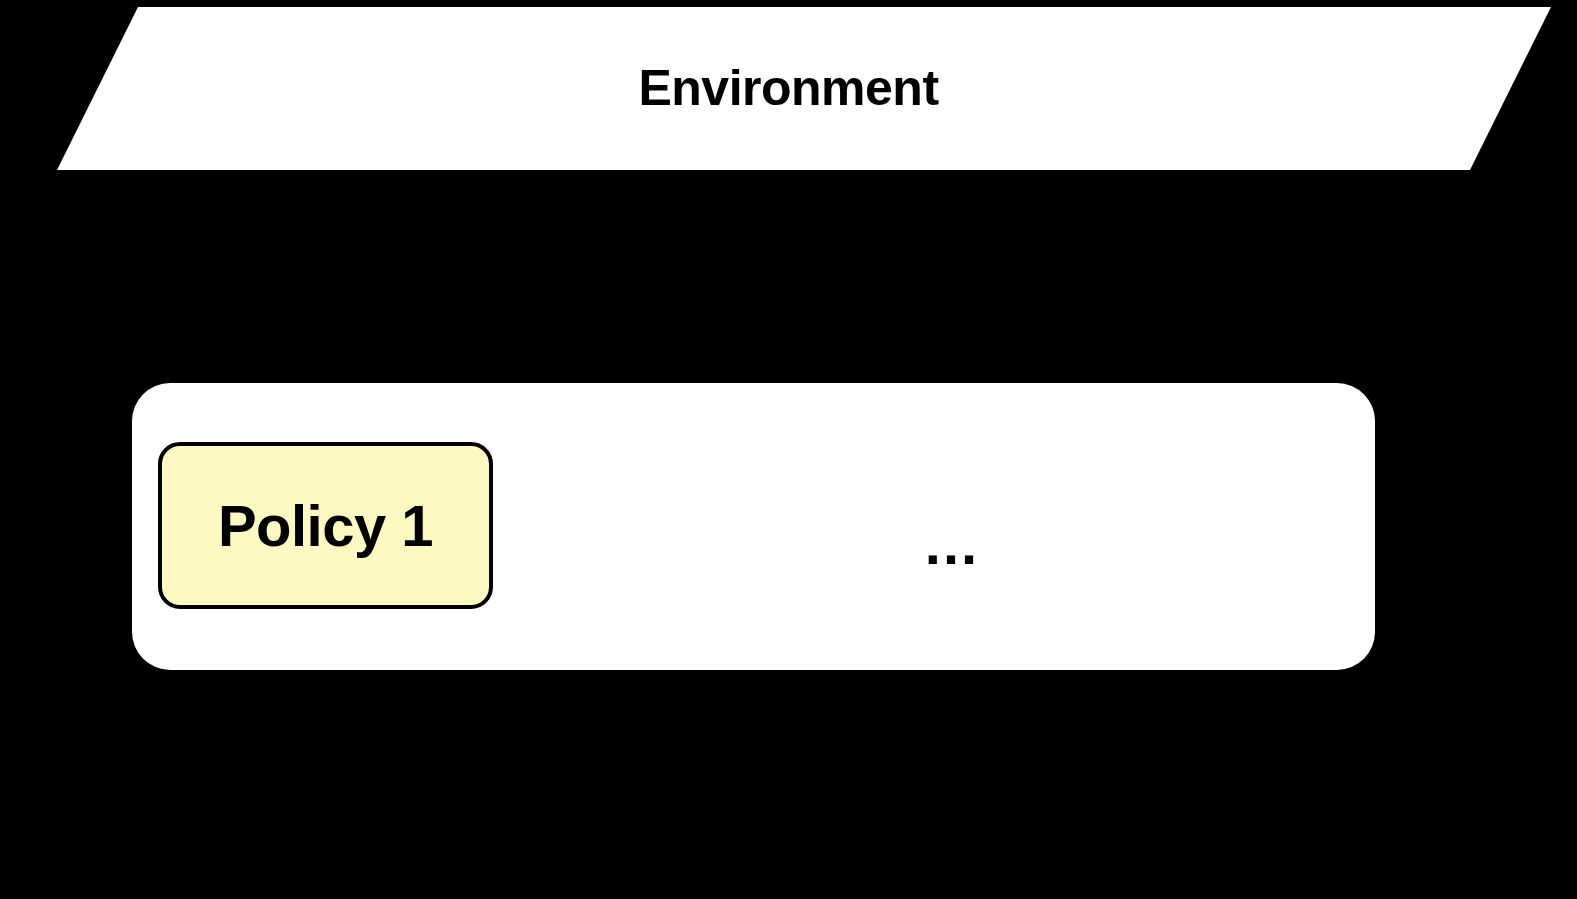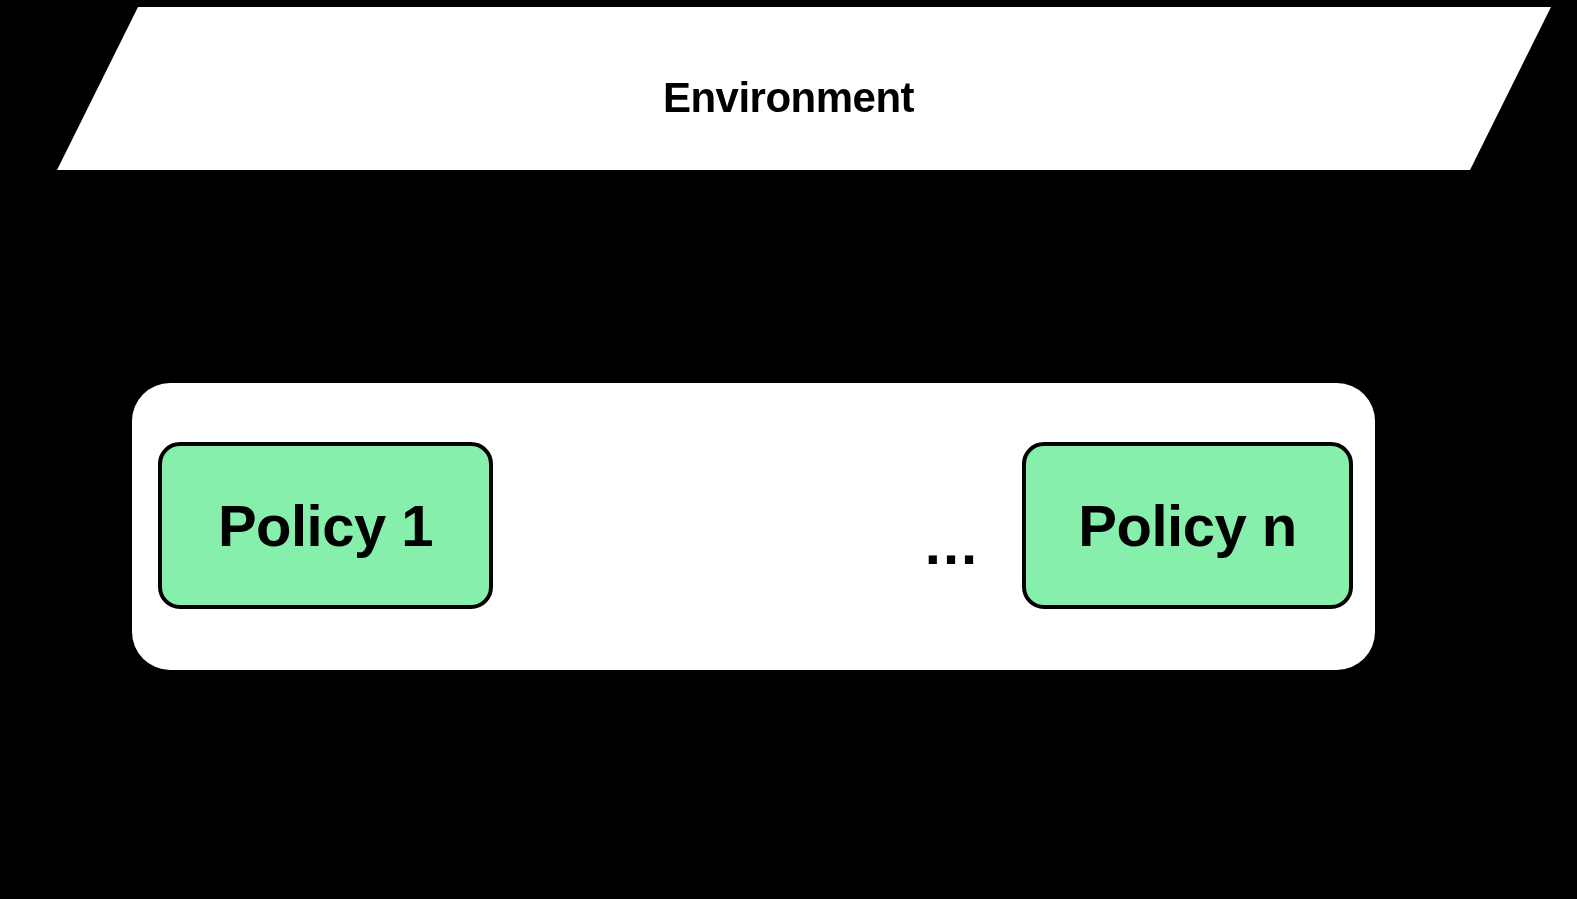--- a/index.html
+++ b/index.html
@@ -30,24 +30,24 @@
     height: 180px;
   }
 
   .env-poly {
     display: block;
   }
 
   .env-label {
     position: absolute;
     left: 0px;
-    top: 67px;
+    top: 57px;
     width: 1577px;
     text-align: center;
-    font-size: 42px;
+    font-size: 50px;
     font-weight: bold;
     color: #000000;
     letter-spacing: -0.5px;
     line-height: 62px;
     white-space: nowrap;
     pointer-events: none;
   }
 
   .env-label-inner {
     display: inline-block;
@@ -72,21 +72,21 @@
     top: 0;
     width: 100%;
     height: 100%;
   }
 
   
   .policy-box {
     position: absolute;
     top: 59px;
     height: 167px;
-    background: #86efac;
+    background: #fef9c3;
     border: 4px solid #000000;
     border-radius: 22px;
     box-sizing: border-box;
     display: flex;
     align-items: center;
     justify-content: center;
   }
 
   .policy-box-1 { left: 26px;  width: 335px; }
   .policy-box-2 { left: 403px; width: 333px; }
@@ -144,20 +144,17 @@
 
       <div class="policy-box policy-box-1">
         <span class="policy-label">Policy 1</span>
       </div>
 
 
       <div class="policy-ellipsis">
         <span class="policy-ellipsis-text">...</span>
       </div>
 
-      <div class="policy-box policy-box-n">
-        <span class="policy-label">Policy n</span>
-      </div>
 
     </div>
   </div>
 
 </div>
 
 </body></html>

